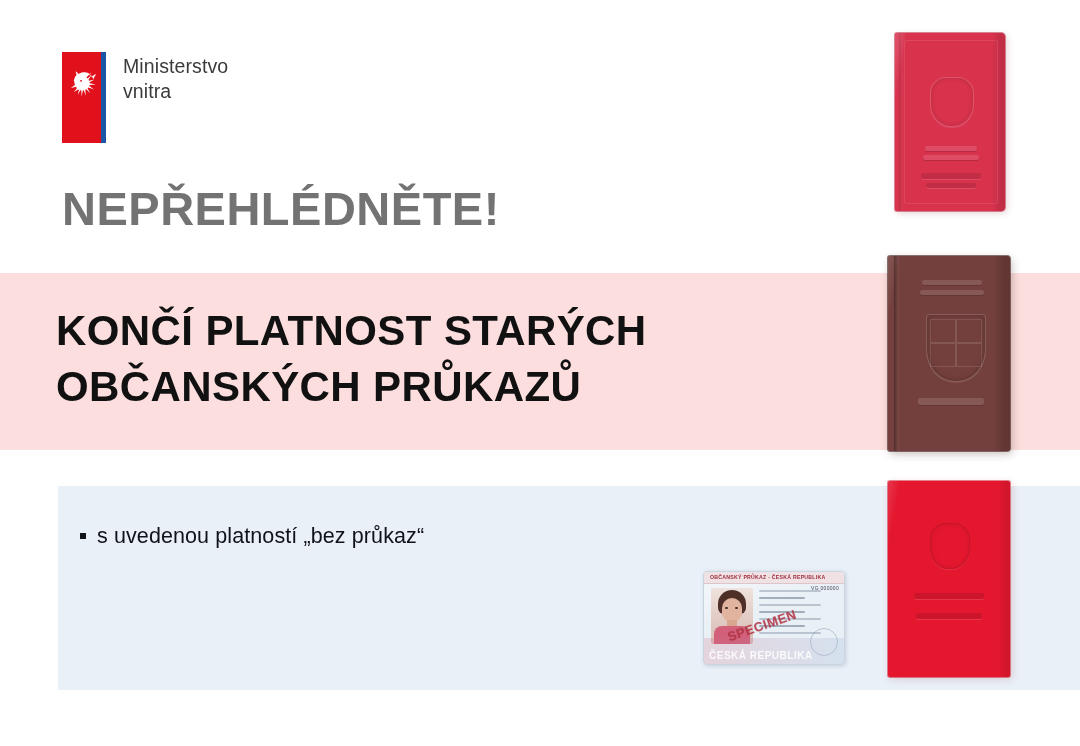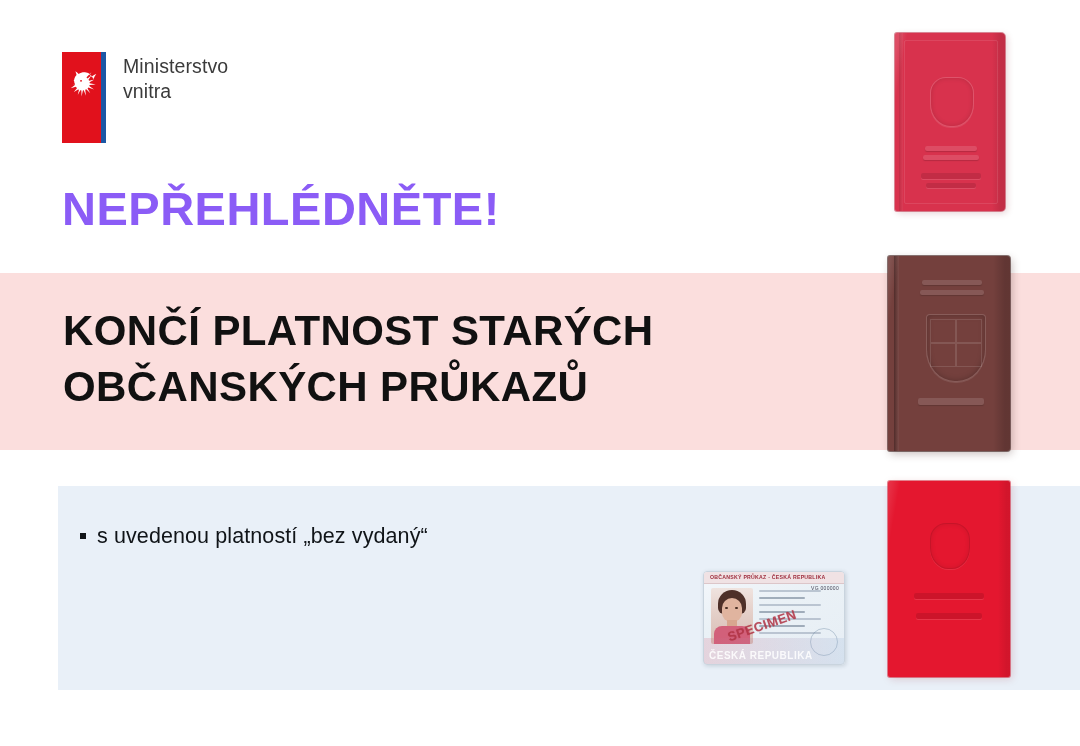--- a/index.html
+++ b/index.html
@@ -31,25 +31,25 @@
   .logo-text{
     margin-left:17px;margin-top:2px;
     color:#3b3b3b;font-size:19.5px;line-height:25px;font-weight:400;
     letter-spacing:.1px;white-space:pre-line;
   }
 
   
   .h-alert{
     position:absolute;left:62px;top:185px;
     font-size:47px;font-weight:800;letter-spacing:.5px;
-    color:#8b5cf6;line-height:1;
+    color:#737373;line-height:1;
     font-family:"Liberation Sans", sans-serif;
   }
   .h-main{
-    position:absolute;left:63px;top:303px;
+    position:absolute;left:56px;top:303px;
     font-size:42px;font-weight:800;letter-spacing:.4px;
     color:#111111;line-height:56px;white-space:pre-line;
   }
 
   
   .info-box{
     position:absolute;left:58px;top:486px;width:1022px;height:204px;
     background:#e9f0f8;
   }
   .info-inner{position:absolute;left:22px;top:25px;width:660px;}
@@ -217,21 +217,21 @@
 
   <div class="h-alert">NEPŘEHLÉDNĚTE!</div>
   <div class="h-main">KONČÍ PLATNOST STARÝCH
 OBČANSKÝCH PRŮKAZŮ</div>
 
   <div class="info-box">
     <div class="info-inner">
       <ul class="info-list">
         <li>
           <span class="bul"></span>
-          <span>s uvedenou platností „bez vydaný“</span>
+          <span>s uvedenou platností „bez průkaz“</span>
         </li>
       </ul>
     </div>
   </div>
 
   <div class="doc doc-red-top">
     <div class="emboss-frame"></div>
     <div class="crest-shield" style="left:35px;top:44px;width:42px;height:48px;"></div>
     <div class="emb-line" style="left:30px;top:113px;width:52px;"></div>
     <div class="emb-line" style="left:28px;top:122px;width:56px;"></div>

